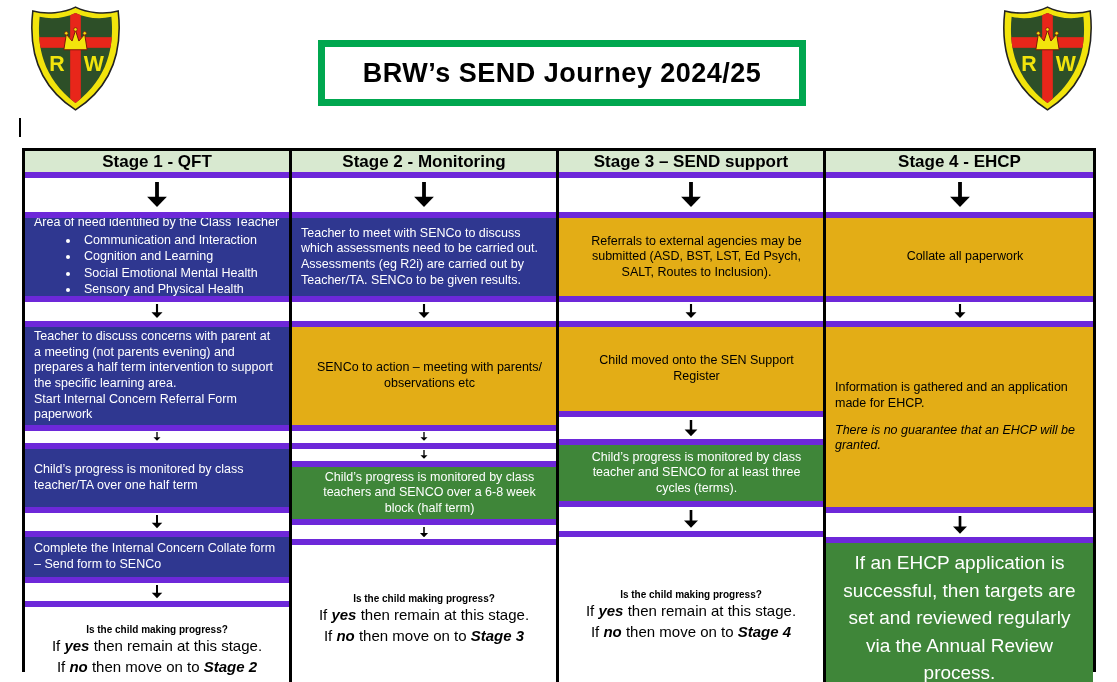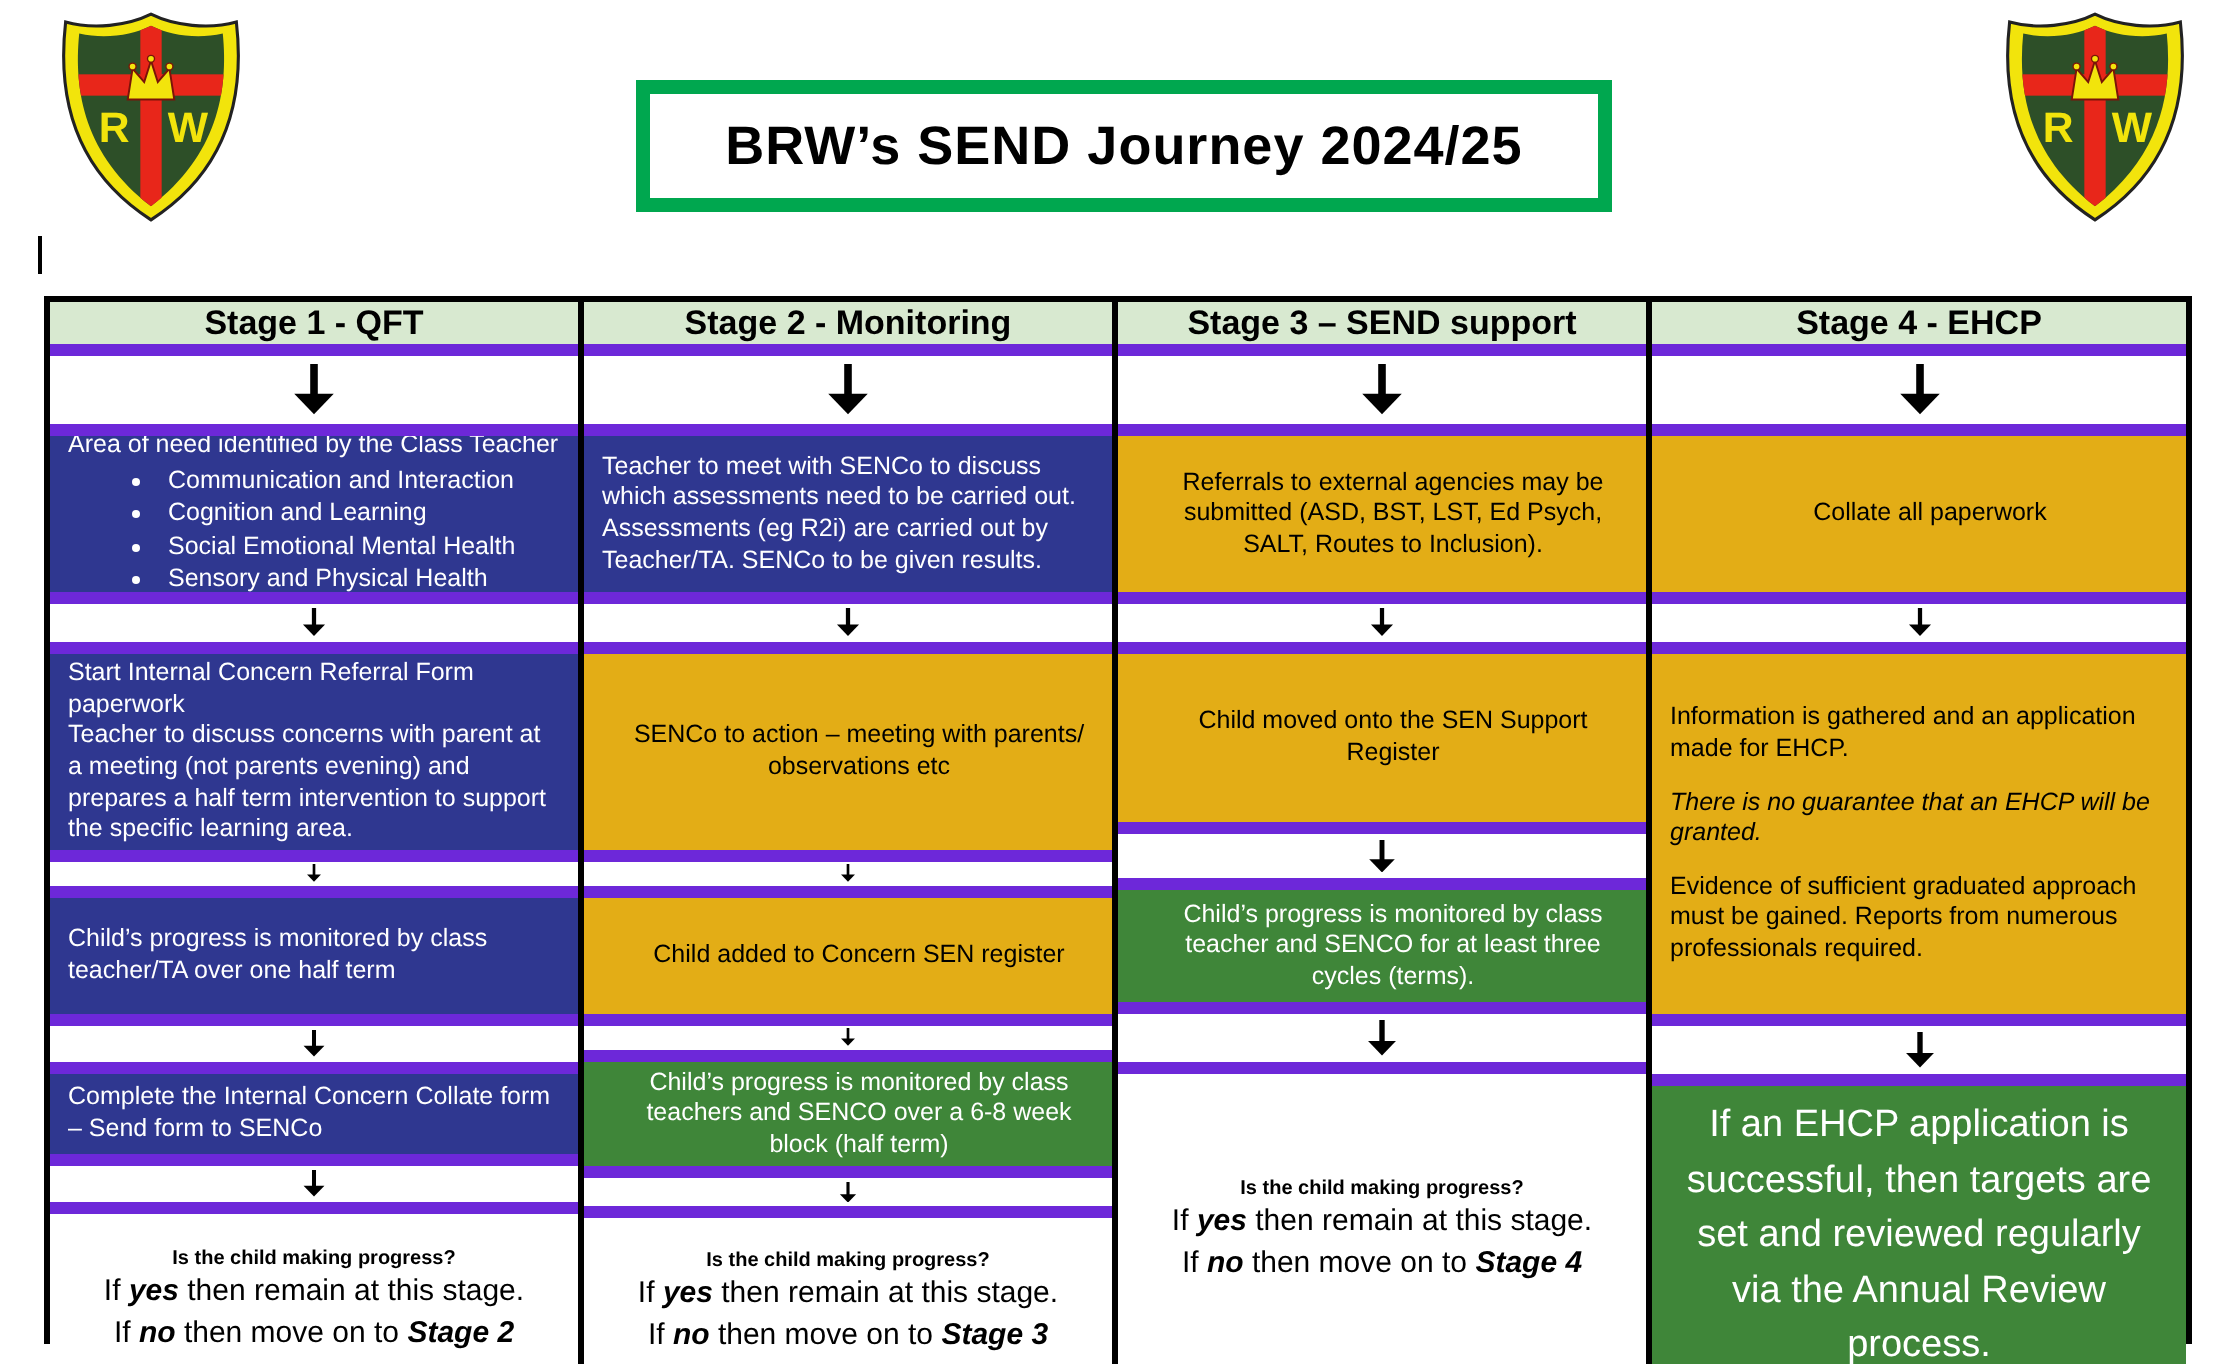--- a/index.html
+++ b/index.html
@@ -122,22 +122,22 @@
         </div>
       </div>
       <div class="cell arrowc" style="height:25px">
         <svg viewBox="0 0 34 34" width="26">
             <rect x="14.5" y="0" width="5" height="21" fill="#000"></rect>
             <polygon points="4,19.5 30,19.5 17,33" fill="#000"></polygon>
           </svg>
       </div>
       <div class="cell txt blue left" style="height:104px">
         <div class="inner">
+          <div>Teacher to discuss concerns with parent at a meeting (not parents evening) and prepares a half term intervention to support the specific learning area.</div>
           <div>Start Internal Concern Referral Form paperwork</div>
-          <div>Teacher to discuss concerns with parent at a meeting (not parents evening) and prepares a half term intervention to support the specific learning area.</div>
         </div>
       </div>
       <div class="cell arrowc" style="height:18px">
         <svg viewBox="0 0 34 34" width="22">
             <rect x="14.5" y="0" width="5" height="21" fill="#000"></rect>
             <polygon points="4,19.5 30,19.5 17,33" fill="#000"></polygon>
           </svg>
       </div>
       <div class="cell txt blue left" style="height:64px">Child’s progress is monitored by class teacher/TA over one half term</div>
       <div class="cell arrowc" style="height:24px">
@@ -175,21 +175,20 @@
             <polygon points="4,19.5 30,19.5 17,33" fill="#000"></polygon>
           </svg>
       </div>
       <div class="cell txt gold center" style="height:104px">SENCo to action – meeting with parents/ observations etc</div>
       <div class="cell arrowc" style="height:18px">
         <svg viewBox="0 0 34 34" width="22">
             <rect x="14.5" y="0" width="5" height="21" fill="#000"></rect>
             <polygon points="4,19.5 30,19.5 17,33" fill="#000"></polygon>
           </svg>
       </div>
-      <div class="cell txt gold center" style="height:64px">Child added to Concern SEN register</div>
       <div class="cell arrowc" style="height:18px">
         <svg viewBox="0 0 34 34" width="22">
             <rect x="14.5" y="0" width="5" height="21" fill="#000"></rect>
             <polygon points="4,19.5 30,19.5 17,33" fill="#000"></polygon>
           </svg>
       </div>
       <div class="cell txt green center" style="height:58px">Child’s progress is monitored by class teachers and SENCO over a 6-8 week block (half term)</div>
       <div class="cell arrowc" style="height:20px">
         <svg viewBox="0 0 34 34" width="24">
             <rect x="14.5" y="0" width="5" height="21" fill="#000"></rect>
@@ -251,21 +250,20 @@
       <div class="cell arrowc" style="height:25px">
         <svg viewBox="0 0 34 34" width="26">
             <rect x="14.5" y="0" width="5" height="21" fill="#000"></rect>
             <polygon points="4,19.5 30,19.5 17,33" fill="#000"></polygon>
           </svg>
       </div>
       <div class="cell txt gold left" style="height:186px">
         <div class="inner para">
           <p>Information is gathered and an application made for EHCP.</p>
           <p class="italic">There is no guarantee that an EHCP will be granted.</p>
-          <p>Evidence of sufficient graduated approach must be gained. Reports from numerous professionals required.</p>
         </div>
       </div>
       <div class="cell arrowc" style="height:30px">
         <svg viewBox="0 0 34 34" width="26">
             <rect x="14.5" y="0" width="5" height="21" fill="#000"></rect>
             <polygon points="4,19.5 30,19.5 17,33" fill="#000"></polygon>
           </svg>
       </div>
       <div class="cell txt green center final">If an EHCP application is successful, then targets are set and reviewed regularly via the Annual Review process.</div>
     </div>

